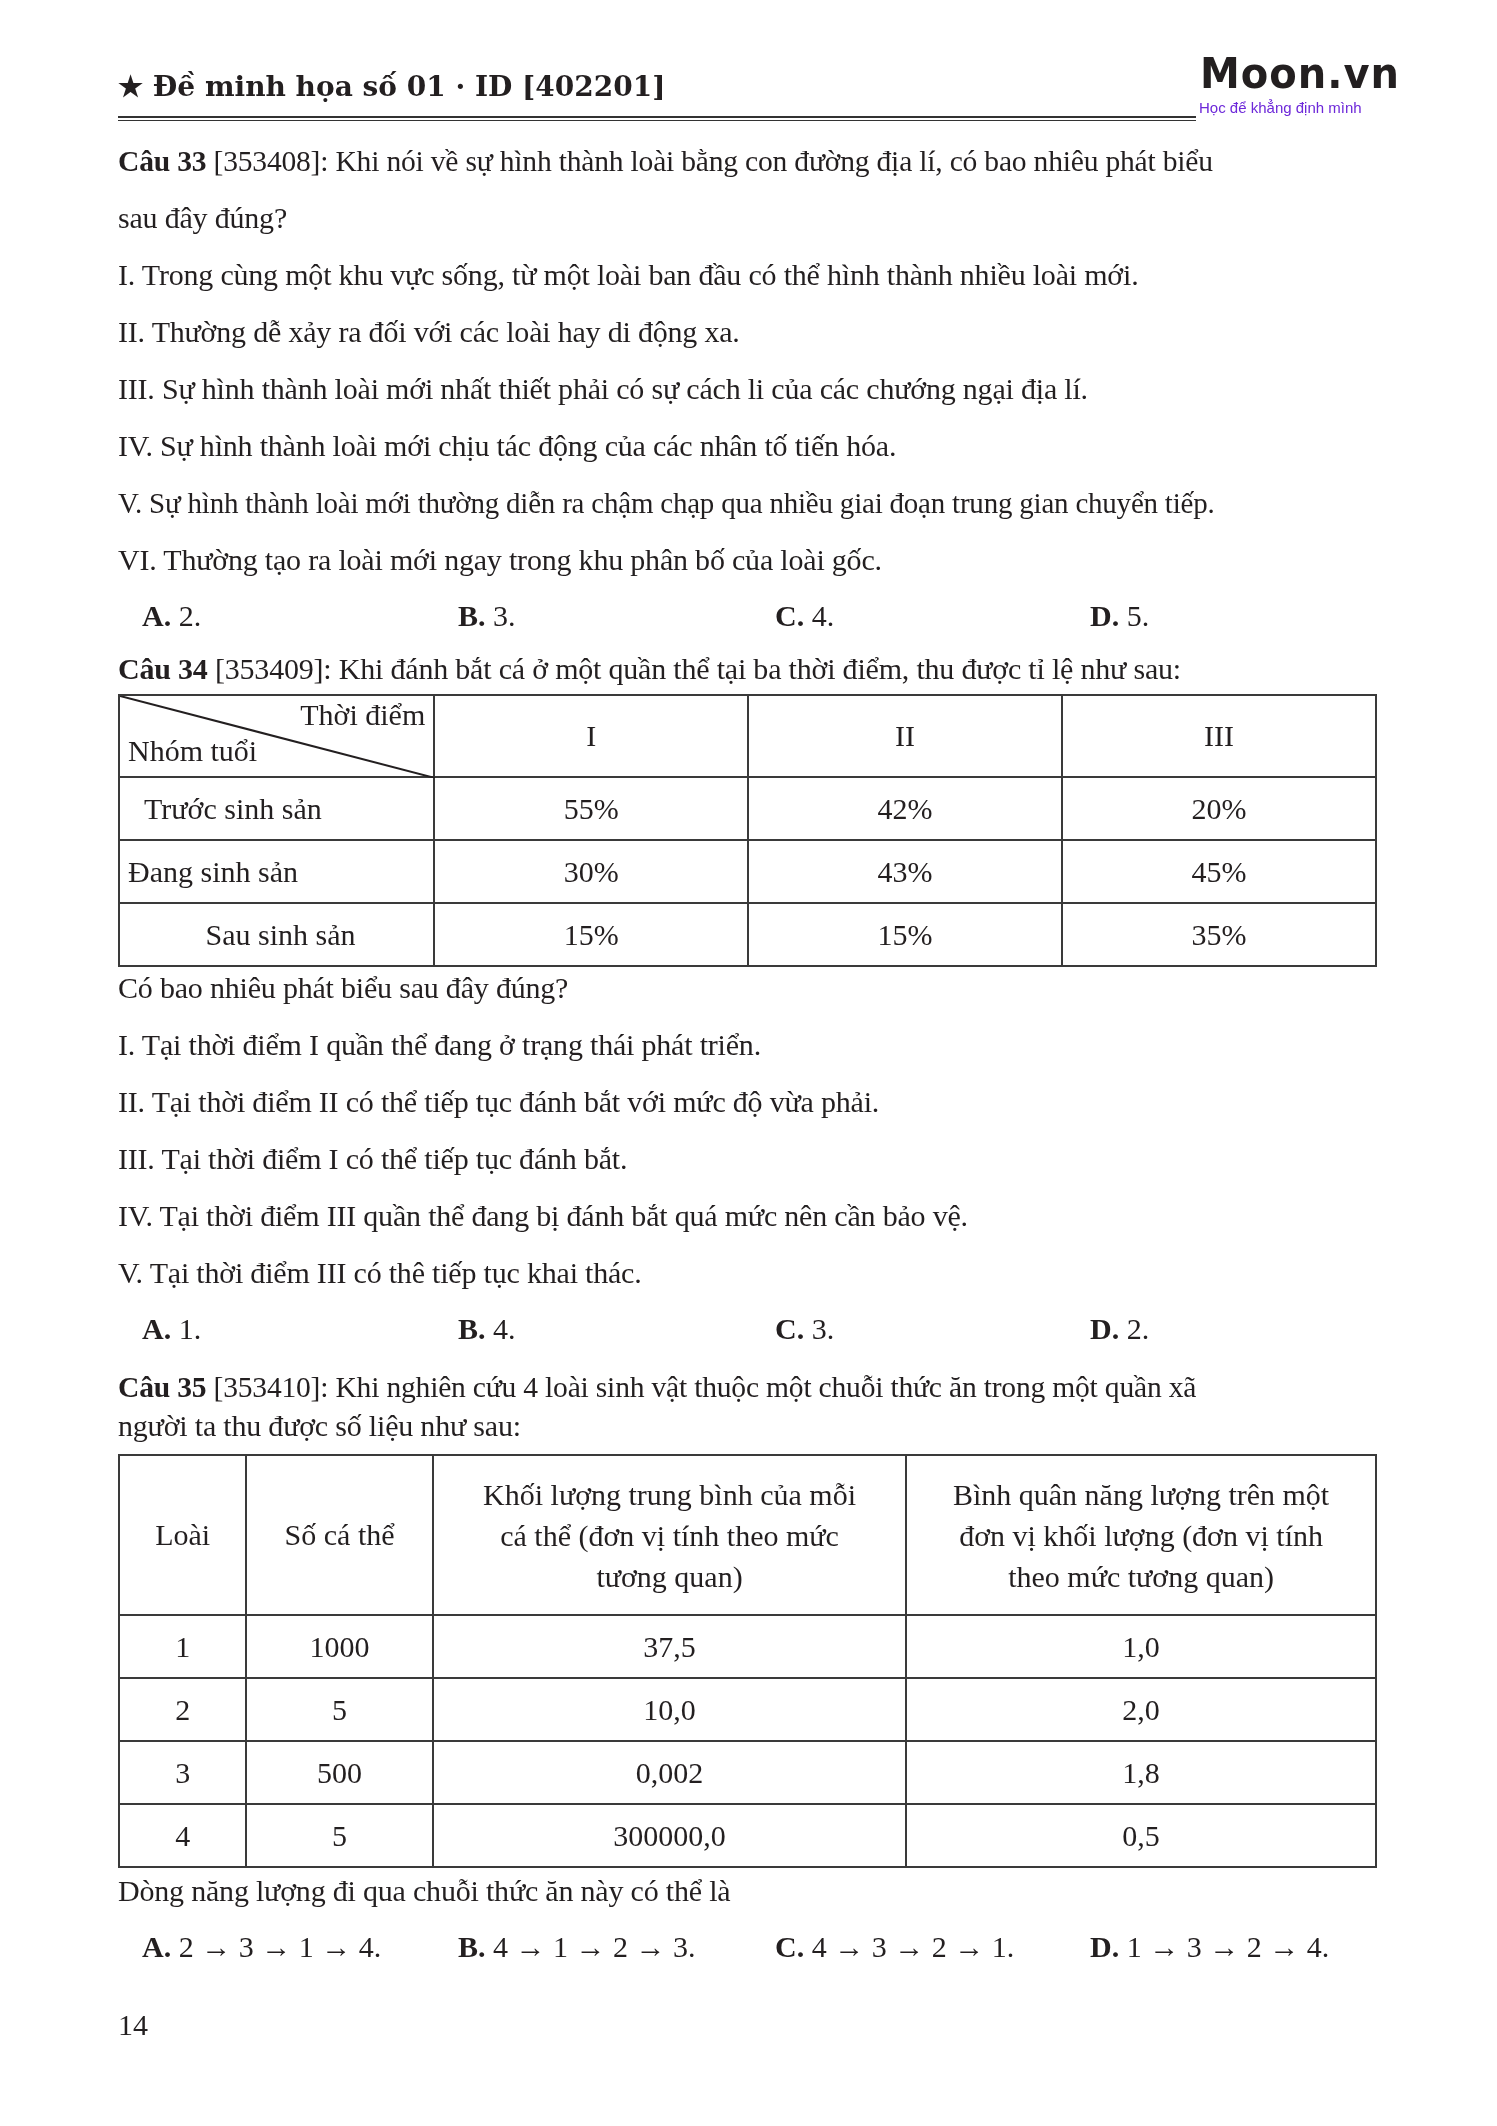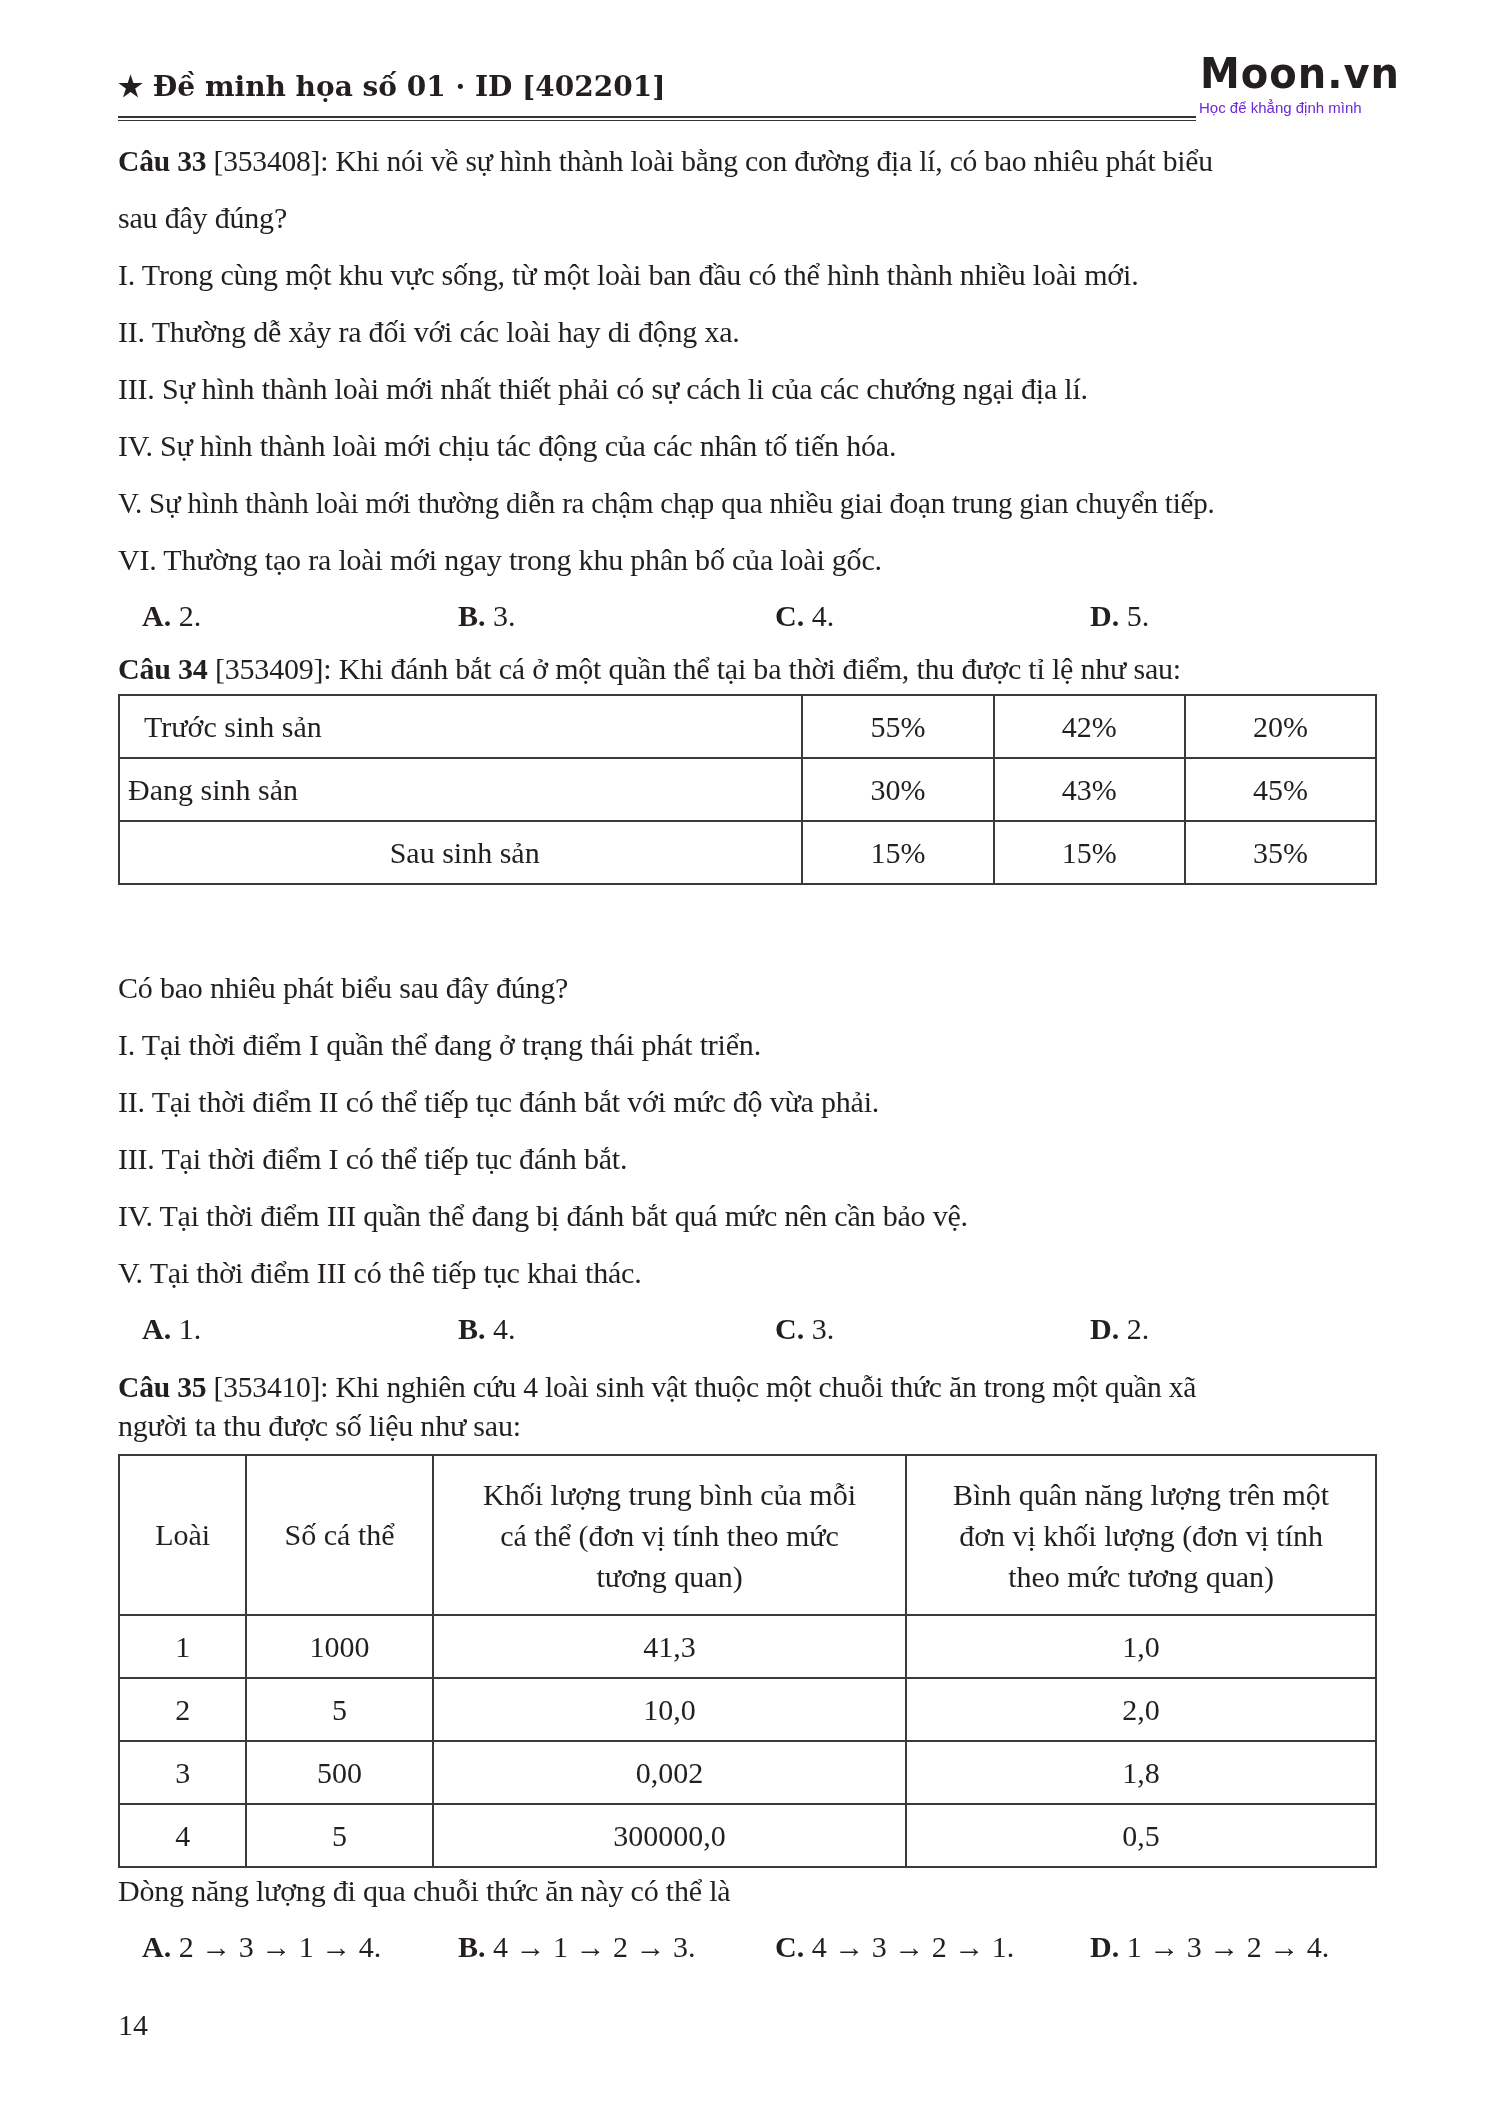--- a/index.html
+++ b/index.html
@@ -48,20 +48,32 @@
   </div>
 </div>
 
 <div>
   <div class="txt" style="top:651px;">
     <span class="b">Câu 34</span><span> [353409]</span><span>: Khi đánh bắt cá ở một quần thể tại ba thời điểm, thu được tỉ lệ như sau:</span>
   </div>
 
   <table class="grid" style="top:694px;width:1259px;">
     <tbody>
+        <tr style="height:82px;">
+      <td class="diag" style="width:315px;text-align:left;">
+        <svg width="315" height="82">
+              <line x1="0" y1="0" x2="315" y2="82" stroke="#231f20" stroke-width="2"></line>
+            </svg>
+        <span class="abs" style="right:8px;top:2px;">Thời điểm</span>
+        <span class="abs" style="left:8px;top:38px;">Nhóm tuổi</span>
+      </td>
+      <td style="width:314px;">I</td>
+      <td style="width:314px;">II</td>
+      <td style="width:314px;">III</td>
+    </tr>
     <tr style="height:63px;">
       <td style="text-align:left;padding-left:24px;">Trước sinh sản</td>
       <td>55%</td>
       <td>42%</td>
       <td>20%</td>
     </tr>
     <tr style="height:63px;">
       <td style="text-align:left;padding-left:8px;">Đang sinh sản</td>
       <td>30%</td>
       <td>43%</td>
@@ -108,21 +120,21 @@
       </td>
       <td style="width:472px;line-height:41px;">
         <div>Bình quân năng lượng trên một</div>
         <div>đơn vị khối lượng (đơn vị tính</div>
         <div>theo mức tương quan)</div>
       </td>
     </tr>
     <tr style="height:63px;">
       <td>1</td>
       <td>1000</td>
-      <td>41,3</td>
+      <td>37,5</td>
       <td>1,0</td>
     </tr>
     <tr style="height:63px;">
       <td>2</td>
       <td>5</td>
       <td>10,0</td>
       <td>2,0</td>
     </tr>
     <tr style="height:63px;">
       <td>3</td>

